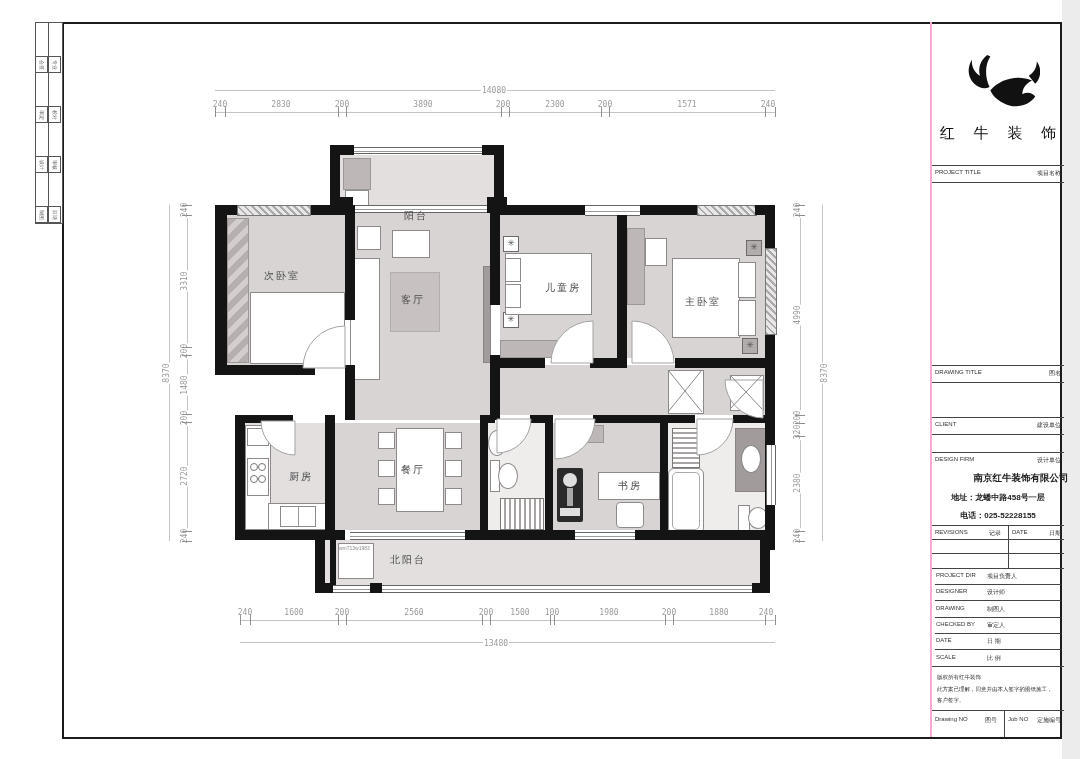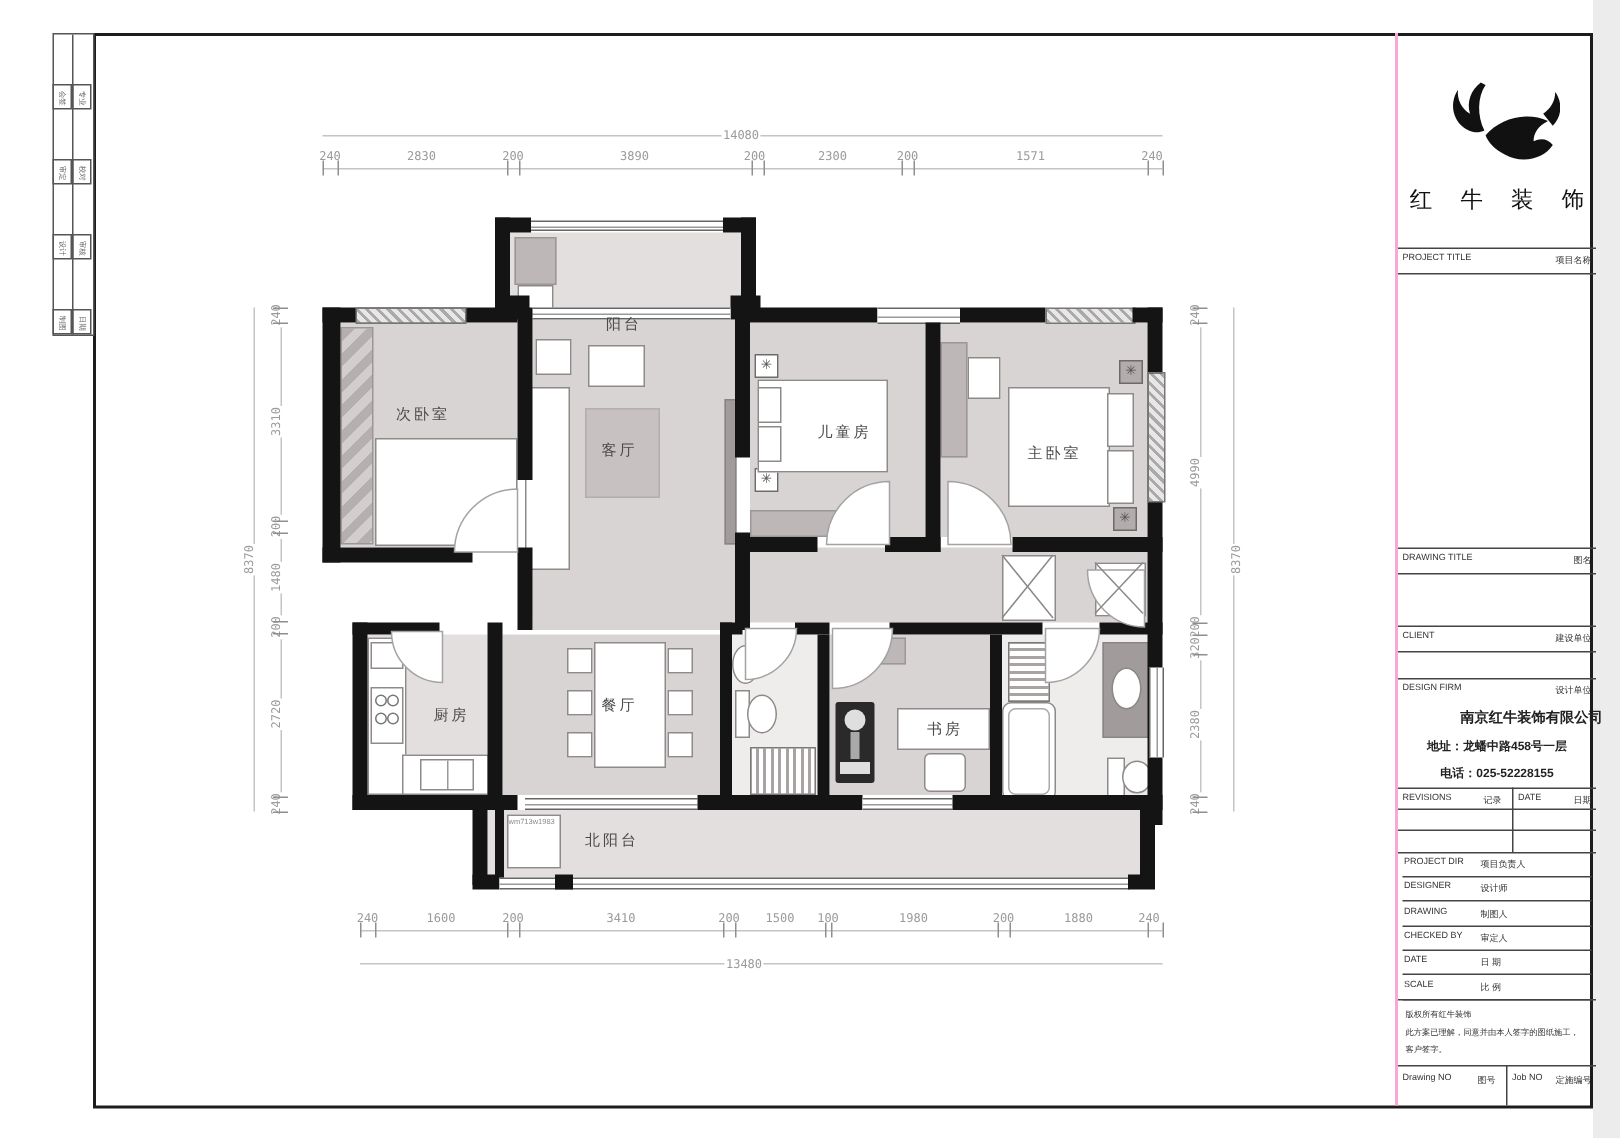--- a/index.html
+++ b/index.html
@@ -255,21 +255,21 @@
   <div class="dim" style="left:503px;top:104px;">200</div>
   <div class="dim" style="left:555px;top:104px;">2300</div>
   <div class="dim" style="left:605px;top:104px;">200</div>
   <div class="dim" style="left:687px;top:104px;">1571</div>
   <div class="dim" style="left:768px;top:104px;">240</div>
 
   <div class="dim" style="left:496px;top:643px;">13480</div>
   <div class="dim" style="left:245px;top:612px;">240</div>
   <div class="dim" style="left:294px;top:612px;">1600</div>
   <div class="dim" style="left:342px;top:612px;">200</div>
-  <div class="dim" style="left:414px;top:612px;">3410</div>
+  <div class="dim" style="left:414px;top:612px;">2560</div>
   <div class="dim" style="left:486px;top:612px;">200</div>
   <div class="dim" style="left:520px;top:612px;">1500</div>
   <div class="dim" style="left:552px;top:612px;">100</div>
   <div class="dim" style="left:609px;top:612px;">1980</div>
   <div class="dim" style="left:669px;top:612px;">200</div>
   <div class="dim" style="left:719px;top:612px;">1880</div>
   <div class="dim" style="left:766px;top:612px;">240</div>
 
   <div class="dim v" style="left:166px;top:373px;">8370</div>
   <div class="dim v" style="left:184px;top:210px;">240</div>

